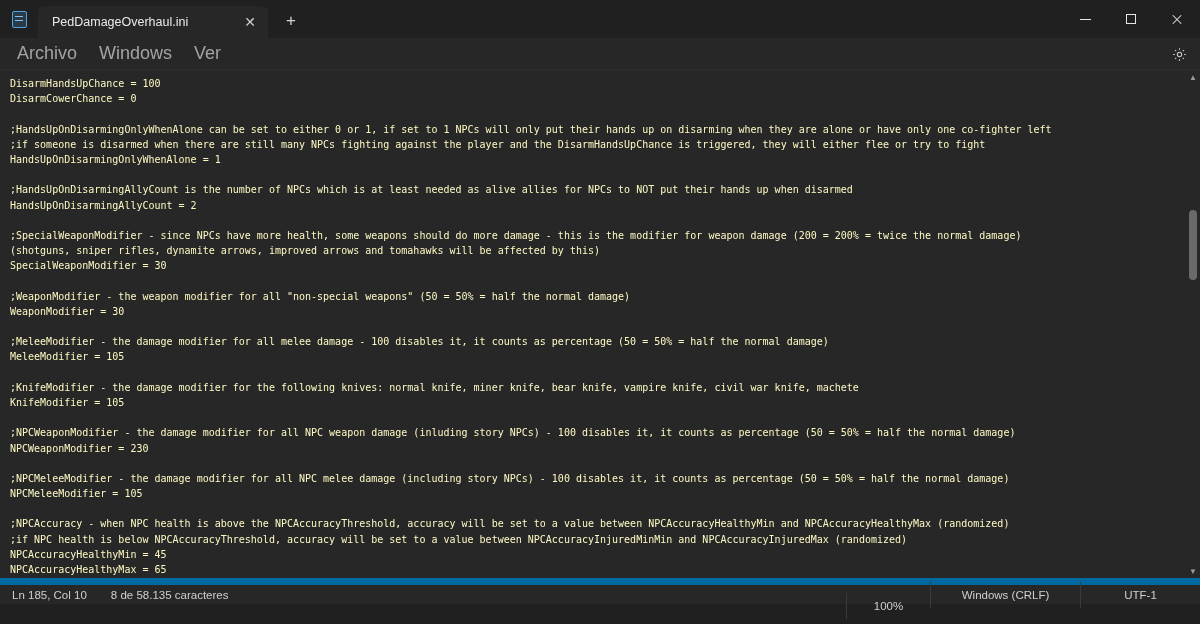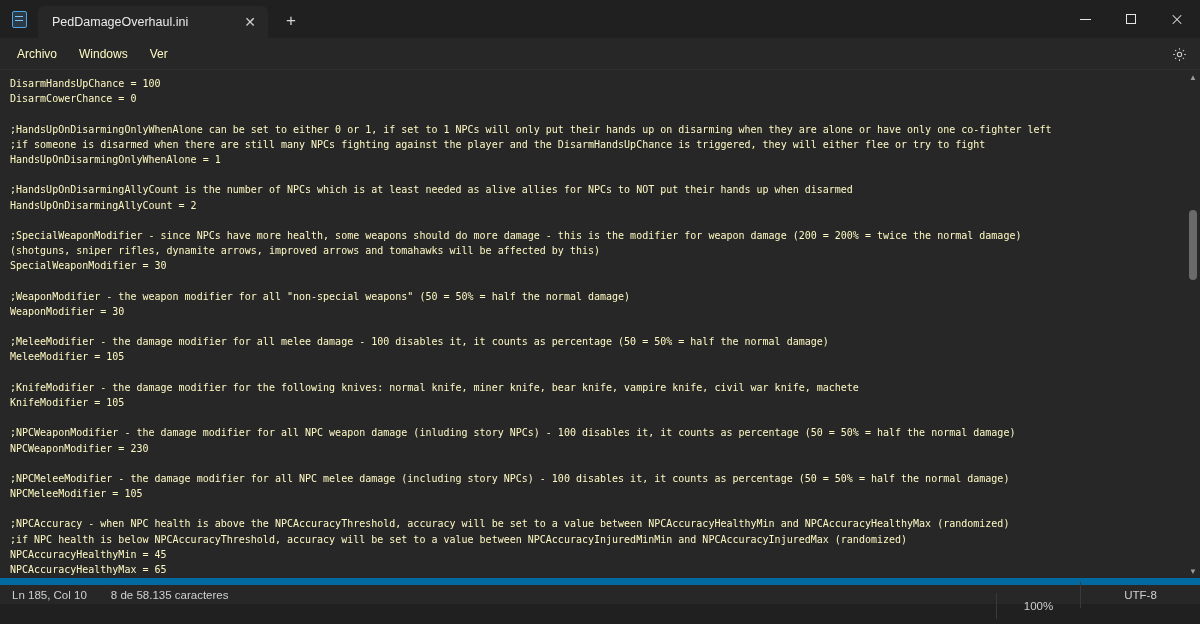--- a/index.html
+++ b/index.html
@@ -114,22 +114,22 @@
     background: #272727;
     display: flex;
     align-items: center;
     padding-left: 6px;
     border-bottom: 1px solid #2f2f2f;
     flex: none;
     position: relative;
   }
   .menu-item {
     padding: 4px 11px;
-    color: #fef9c3;
-    font-size: 12px;
+    color: #a3a3a3;
+    font-size: 18px;
     border-radius: 4px;
     cursor: pointer;
   }
   .settings-btn {
     position: absolute;
     right: 8px; top: 4px;
     width: 26px; height: 24px;
     display: flex; align-items: center; justify-content: center;
     border-radius: 4px;
     cursor: pointer;
@@ -293,17 +293,18 @@
   </div>
 
   <div class="statusbar">
     <div class="sb-left">
       <div class="sb-cell">Ln 185, Col 10</div>
       <div class="sb-cell">8 de 58.135 caracteres</div>
     </div>
     <div class="sb-spacer"></div>
     <div class="sb-right">
       <div class="sb-cell sb-zoom">100%</div>
-      <div class="sb-cell sb-enc">UTF-8</div>
+      <div class="sb-cell sb-eol">Windows (CRLF)</div>
+      <div class="sb-cell sb-enc">UTF-1</div>
     </div>
   </div>
 
 </div>
 
 </body></html>

